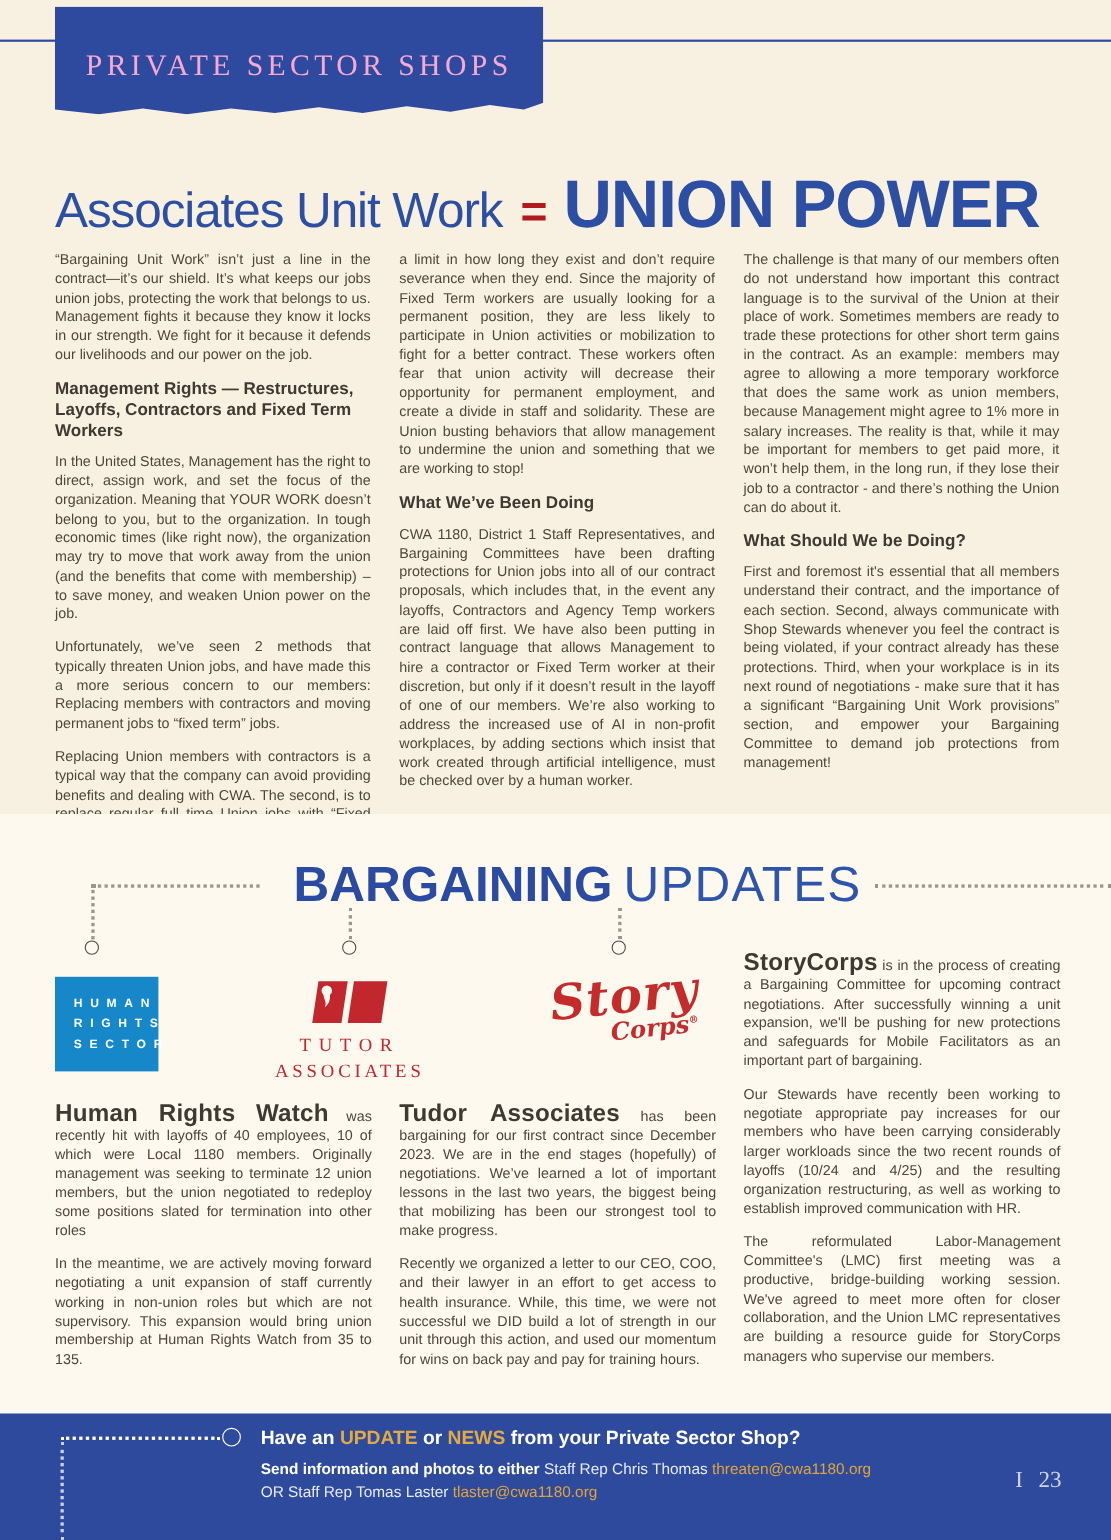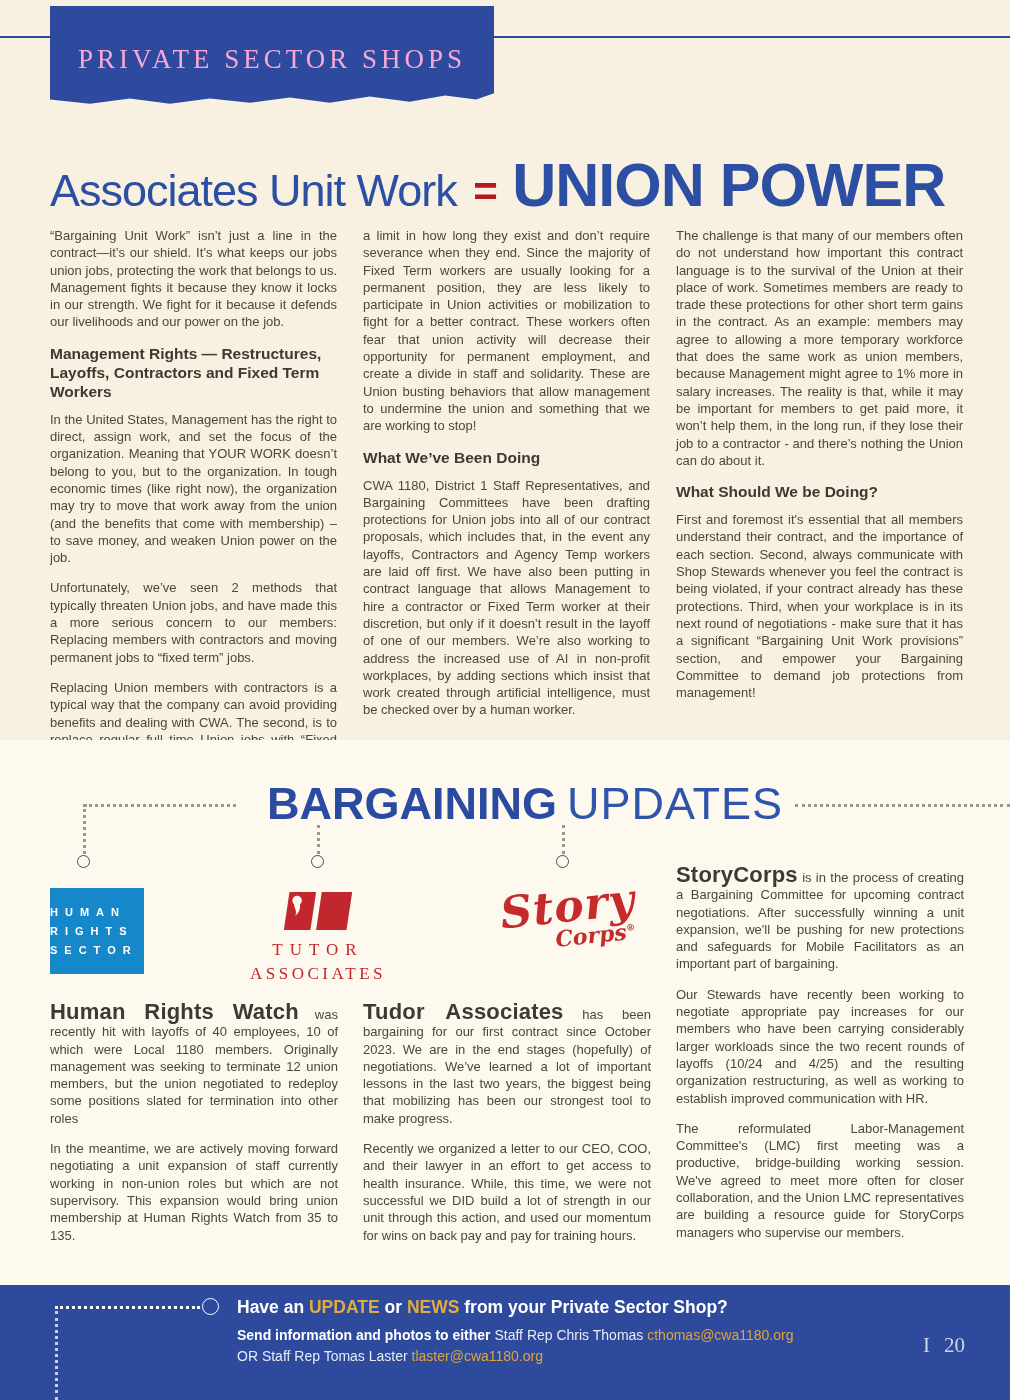--- a/index.html
+++ b/index.html
@@ -32,21 +32,21 @@
   .band { position:absolute; top:740px; left:0; width:1010px; height:545px; background:#fdf9ee; }
   .bu-header { position:absolute; top:38px; left:0; width:100%; text-align:center; white-space:nowrap;margin-left:20px; }
   .bu-header .b { font-size:45px; font-weight:800; color:#2b4aa1; letter-spacing:0px; }
   .bu-header .u { font-size:45px; font-weight:300; color:#2f54ab; letter-spacing:1px; margin-left:10px; }
   .dot-h { position:absolute; border-top:3px dotted #9b958a; height:0; }
   .dot-v { position:absolute; border-left:3px dotted #9b958a; width:0; }
   .node { position:absolute; width:13px; height:13px; border:1.6px solid #4c4c4c; border-radius:50%; background:transparent; }
 
   
   .hrw-logo { position:absolute; top:148px; left:50px; width:94px; height:86px; background:#1687c9;
-              display:flex; flex-direction:column; justify-content:center; gap:7px; padding-left:0; }
+              display:flex; flex-direction:column; justify-content:center; gap:7px; padding-left:17px; }
   .hrw-logo span { color:#fff; font-size:11px; font-weight:700; letter-spacing:7px; }
   .tutor-logo { position:absolute; top:150px; left:238px; width:160px; text-align:center; }
   .tutor-logo svg { display:block; margin:0 auto 8px auto; }
   .tutor-logo .t1 { display:block; font-family:"Liberation Serif", serif; color:#c1272d; font-size:17px; letter-spacing:7px; }
   .tutor-logo .t2 { display:block; font-family:"Liberation Serif", serif; color:#c1272d; font-size:17px; letter-spacing:3.5px; margin-top:4px; }
   .sc-logo { position:absolute; top:140px; left:498px; width:150px; height:90px; color:#c62b2b;
              font-family:"DejaVu Serif", serif; font-style:italic; transform:rotate(-6deg); }
   .sc-logo .s1 { position:absolute; top:0; left:4px; font-size:44px; font-weight:700; letter-spacing:1px; }
   .sc-logo .s2 { position:absolute; top:44px; left:56px; font-size:22px; font-weight:700; }
   .sc-logo .reg { font-size:9px; font-style:normal; vertical-align:super; }
@@ -145,44 +145,44 @@
       <span class="s1">Story</span>
       <span class="s2"><span>Corps</span><span class="reg">®</span></span>
     </div>
 
     <div class="upd-col" id="upd-hrw">
       <p><span class="upd-lead">Human Rights Watch</span><span> was recently hit with layoffs of 40 employees, 10 of which were Local 1180 members. Originally management was seeking to terminate 12 union members, but the union negotiated to redeploy some positions slated for termination into other roles</span></p>
       <p>In the meantime, we are actively moving forward negotiating a unit expansion of staff currently working in non-union roles but which are not supervisory. This expansion would bring union membership at Human Rights Watch from 35 to 135.</p>
     </div>
 
     <div class="upd-col" id="upd-tudor">
-      <p><span class="upd-lead">Tudor Associates</span><span> has been bargaining for our first contract since October 2023. We are in the end stages (hopefully) of negotiations. We’ve learned a lot of important lessons in the last two years, the biggest being that mobilizing has been our strongest tool to make progress.</span></p>
+      <p><span class="upd-lead">Tudor Associates</span><span> has been bargaining for our first contract since December 2023. We are in the end stages (hopefully) of negotiations. We’ve learned a lot of important lessons in the last two years, the biggest being that mobilizing has been our strongest tool to make progress.</span></p>
       <p>Recently we organized a letter to our CEO, COO, and their lawyer in an effort to get access to health insurance. While, this time, we were not successful we DID build a lot of strength in our unit through this action, and used our momentum for wins on back pay and pay for training hours.</p>
     </div>
 
     <div class="upd-col" id="upd-sc">
       <p><span class="upd-lead">StoryCorps</span><span> is in the process of creating a Bargaining Committee for upcoming contract negotiations. After successfully winning a unit expansion, we'll be pushing for new protections and safeguards for Mobile Facilitators as an important part of bargaining.</span></p>
       <p>Our Stewards have recently been working to negotiate appropriate pay increases for our members who have been carrying considerably larger workloads since the two recent rounds of layoffs (10/24 and 4/25) and the resulting organization restructuring, as well as working to establish improved communication with HR.</p>
       <p>The reformulated Labor-Management Committee's (LMC) first meeting was a productive, bridge-building working session. We've agreed to meet more often for closer collaboration, and the Union LMC representatives are building a resource guide for StoryCorps managers who supervise our members.</p>
     </div>
   </div>
 
   <div class="footer">
     <div class="f-dot-h"></div>
     <div class="f-circle"></div>
     <div class="f-dot-v"></div>
     <div class="f-text">
       <div class="f-line1">
         <span>Have an </span><span class="gold">UPDATE</span><span> or </span><span class="gold">NEWS</span><span> from your Private Sector Shop?</span>
       </div>
       <div class="f-line2">
-        <span class="b">Send information and photos to either </span><span>Staff Rep Chris Thomas </span><a class="f-email" href="#">cthomas@cwa1180.org</a>
+        <span class="b">Send information and photos to either </span><span>Staff Rep Chris Thomas </span><a class="f-email" href="#">threaten@cwa1180.org</a>
       </div>
       <div class="f-line3">
         <span>OR  Staff Rep Tomas Laster </span><a class="f-email" href="#">tlaster@cwa1180.org</a>
       </div>
     </div>
     <div class="f-page">
-      <span class="bar">I</span><span>20</span>
+      <span class="bar">I</span><span>23</span>
     </div>
   </div>
 
 </div>
 
 </body></html>

